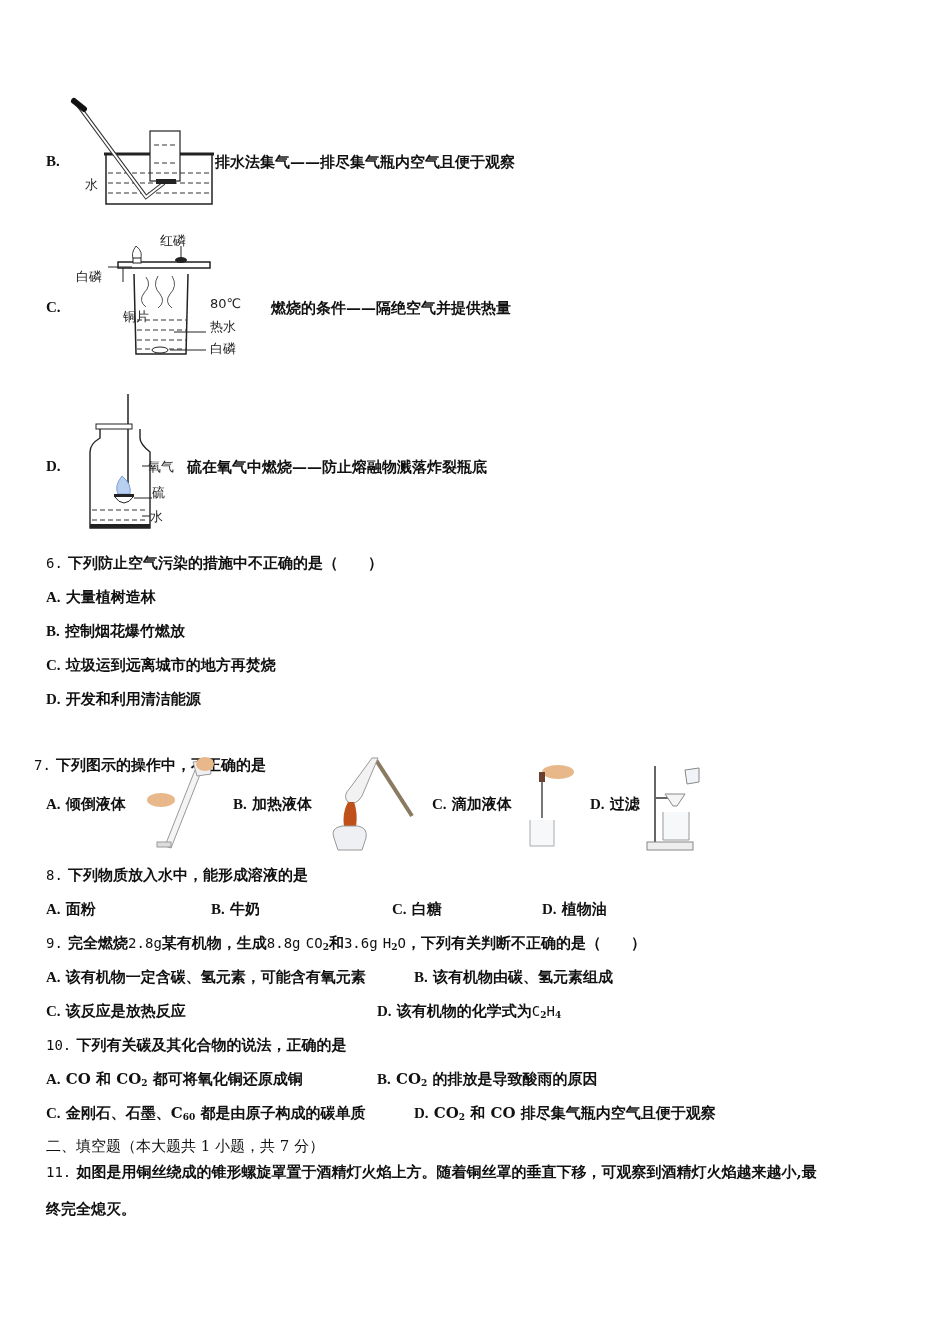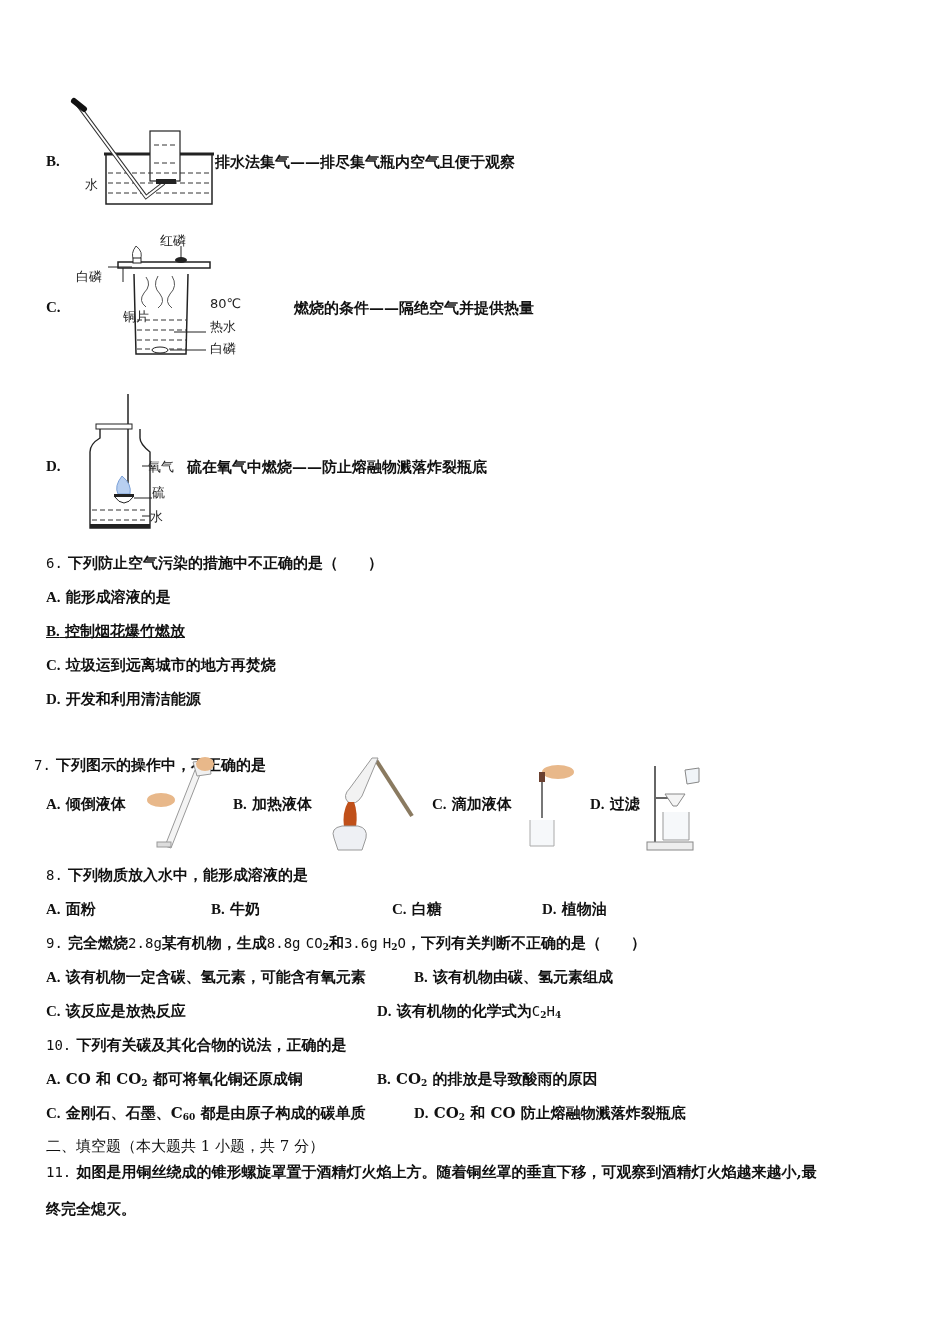--- a/index.html
+++ b/index.html
@@ -75,21 +75,21 @@
     <line x1="96" y1="118" x2="132" y2="118" stroke="#222"></line>
     <line x1="107" y1="14" x2="107" y2="26" stroke="#222"></line>
   </svg>
   <span class="fig-label" style="left:86px;top:0px;">红磷</span>
   <span class="fig-label" style="left:2px;top:36px;">白磷</span>
   <span class="fig-label" style="left:20px;top:76px;margin-left:29px;">铜片</span>
   <span class="fig-label" style="left:136px;top:64px;">80℃</span>
   <span class="fig-label" style="left:136px;top:86px;">热水</span>
   <span class="fig-label" style="left:136px;top:108px;">白磷</span>
 </div>
-<div class="abs txt" style="left:271px;top:299px;margin-left:23px;">燃烧的条件——隔绝空气并提供热量</div>
+<div class="abs txt" style="left:271px;top:299px;">燃烧的条件——隔绝空气并提供热量</div>
 
 <div class="abs lbl" style="left:46px;top:458px;">D.</div>
 <div class="abs" style="left:84px;top:392px;width:105px;height:140px;">
   <svg width="105" height="140">
     <line x1="44" y1="2" x2="44" y2="108" stroke="#222" stroke-width="1.5"></line>
     <rect x="12" y="32" width="36" height="5" fill="#fff" stroke="#222"></rect>
     <path d="M16 37 L 16 46 Q 6 52 6 60 L 6 136 L 66 136 L 66 60 Q 56 52 56 46 L 56 37" fill="none" stroke="#222" stroke-width="1.4"></path>
     <path d="M38 84 Q 30 94 34 102 L 46 102 Q 48 92 38 84 Z" fill="#b8cff0" stroke="#7aa0d8"></path>
     <path d="M30 104 Q 40 118 50 104 Z" fill="#fff" stroke="#222"></path>
     <rect x="30" y="102" width="20" height="3" fill="#222"></rect>
@@ -105,22 +105,22 @@
   <span class="fig-label" style="left:64px;top:66px;">氧气</span>
   <span class="fig-label" style="left:68px;top:92px;">硫</span>
   <span class="fig-label" style="left:66px;top:116px;">水</span>
 </div>
 <div class="abs txt" style="left:187px;top:458px;">硫在氧气中燃烧——防止熔融物溅落炸裂瓶底</div>
 
 <div class="abs txt" style="left:46px;top:554px;">
   <span class="qn">6.</span>
   <span>下列防止空气污染的措施中不正确的是（　　）</span>
 </div>
-<div class="abs txt" style="left:46px;top:588px;"><span class="lbl">A.</span> <span>能形成溶液的是</span></div>
-<div class="abs txt" style="left:46px;top:622px;text-decoration:underline;"><span class="lbl">B.</span> <span>控制烟花爆竹燃放</span></div>
+<div class="abs txt" style="left:46px;top:588px;"><span class="lbl">A.</span> <span>大量植树造林</span></div>
+<div class="abs txt" style="left:46px;top:622px;"><span class="lbl">B.</span> <span>控制烟花爆竹燃放</span></div>
 <div class="abs txt" style="left:46px;top:656px;"><span class="lbl">C.</span> <span>垃圾运到远离城市的地方再焚烧</span></div>
 <div class="abs txt" style="left:46px;top:690px;"><span class="lbl">D.</span> <span>开发和利用清洁能源</span></div>
 
 <div class="abs txt" style="left:34px;top:724px;margin-top:32px;">
   <span class="qn">7.</span>
   <span>下列图示的操作中，不正确的是</span>
 </div>
 <div class="abs txt" style="left:46px;top:795px;"><span class="lbl">A.</span> <span>倾倒液体</span></div>
 <div class="abs" style="left:145px;top:756px;width:75px;height:95px;">
   <svg width="75" height="95">
@@ -179,21 +179,21 @@
 <div class="abs txt" style="left:46px;top:1002px;"><span class="lbl">C.</span> <span>该反应是放热反应</span></div>
 <div class="abs txt" style="left:377px;top:1002px;"><span class="lbl">D.</span> <span>该有机物的化学式为</span><span class="qn">C</span><sub>2</sub><span class="qn">H</span><sub>4</sub></div>
 
 <div class="abs txt" style="left:46px;top:1036px;">
   <span class="qn">10.</span>
   <span>下列有关碳及其化合物的说法，正确的是</span>
 </div>
 <div class="abs txt" style="left:46px;top:1070px;"><span class="lbl">A.</span> <span>CO 和 CO</span><sub>2</sub><span> 都可将氧化铜还原成铜</span></div>
 <div class="abs txt" style="left:377px;top:1070px;"><span class="lbl">B.</span> <span>CO</span><sub>2</sub><span> 的排放是导致酸雨的原因</span></div>
 <div class="abs txt" style="left:46px;top:1104px;"><span class="lbl">C.</span> <span>金刚石、石墨、C</span><sub>60</sub><span> 都是由原子构成的碳单质</span></div>
-<div class="abs txt" style="left:414px;top:1104px;"><span class="lbl">D.</span> <span>CO</span><sub>2</sub><span> 和 CO 防止熔融物溅落炸裂瓶底</span></div>
+<div class="abs txt" style="left:414px;top:1104px;"><span class="lbl">D.</span> <span>CO</span><sub>2</sub><span> 和 CO 排尽集气瓶内空气且便于观察</span></div>
 
 <div class="abs txt" style="left:46px;top:1137px;font-weight:normal;">二、填空题（本大题共 1 小题，共 7 分）</div>
 
 <div class="abs txt" style="left:46px;top:1163px;">
   <span class="qn">11.</span>
   <span>如图是用铜丝绕成的锥形螺旋罩置于酒精灯火焰上方。随着铜丝罩的垂直下移，可观察到酒精灯火焰越来越小,最</span>
 </div>
 <div class="abs txt" style="left:46px;top:1200px;">终完全熄灭。</div>
 
 </body></html>

